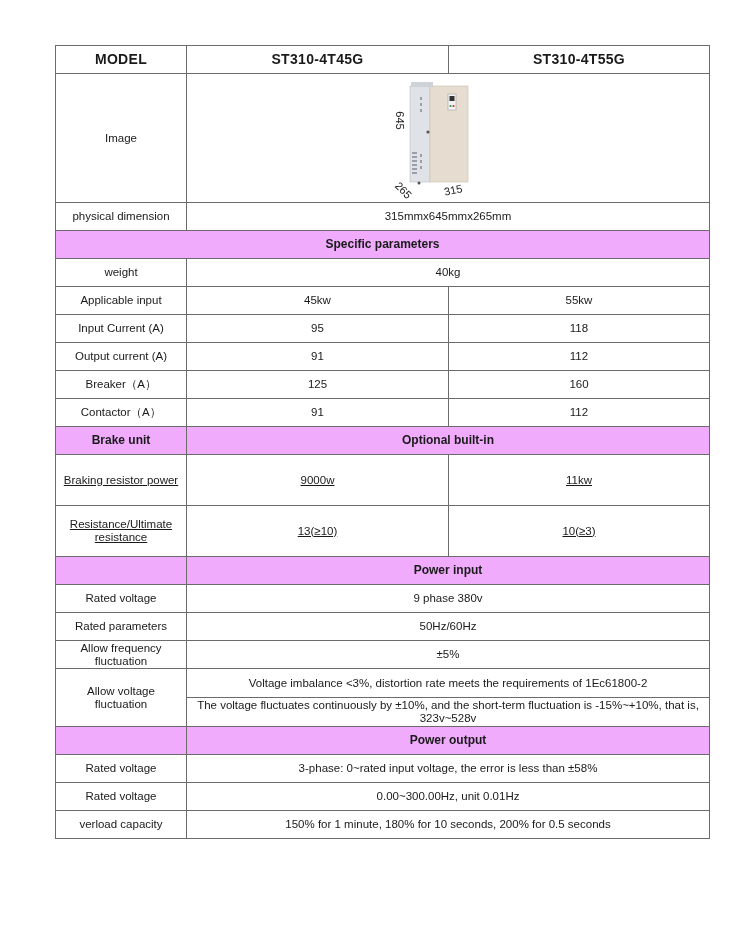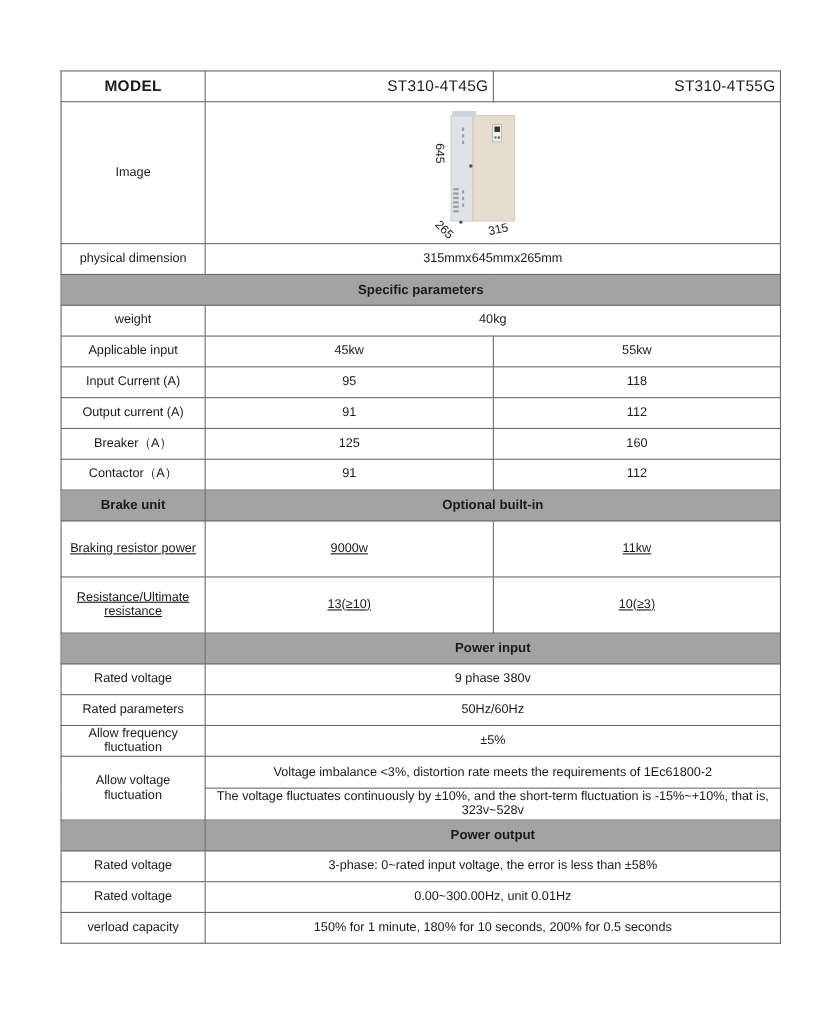--- a/index.html
+++ b/index.html
@@ -1,33 +1,33 @@
 <!DOCTYPE html>
 <html><head>
 <meta charset="utf-8">
 <style>
   html, body { margin: 0; padding: 0; background: #ffffff; }
   body { width: 750px; height: 934px; position: relative; font-family: "Liberation Sans", sans-serif; color: #111; }
   table.spec {
-    position: absolute; left: 55px; top: 64px;
+    position: absolute; left: 55px; top: 45px;
     width: 654px; border-collapse: collapse; table-layout: fixed;
   }
   table.spec td {
     border: 1.5px solid #6b6b6b; text-align: center; vertical-align: middle;
     font-size: 11.5px; line-height: 13px; padding: 0 4px; color: #1a1a1a;
   }
   col.c0 { width: 131px; }
   col.c1 { width: 262px; }
   col.c2 { width: 261px; }
   tr.h29 td { height: 27px; }
   tr.model td { height: 27px; font-size: 14px; font-weight: normal; letter-spacing: 0.3px; }
   tr.model td.lbl { font-weight: bold; }
-  tr.model td.mv { font-weight: normal; text-align: right; }
+  tr.model td.mv { font-weight: bold; }
   tr.img td { height: 128px; }
-  tr.sec td { background: #a3a3a3; height: 27px; font-weight: bold; font-size: 12px; }
+  tr.sec td { background: #f0abfc; height: 27px; font-weight: bold; font-size: 12px; }
   tr.h52 td { height: 50px; text-decoration: underline; }
   tr.sub td.v { height: 28px; }
   tr.bold-lbl td.lbl { font-weight: normal; }
   .imgwrap { position: relative; width: 120px; height: 128px; margin: 0 auto; }
   .inverter { position: absolute; left: 20px; top: 8px; width: 62px; height: 104px; }
   .dim { position: absolute; font-size: 11px; color: #222; }
 </style>
 </head>
 <body>
 

